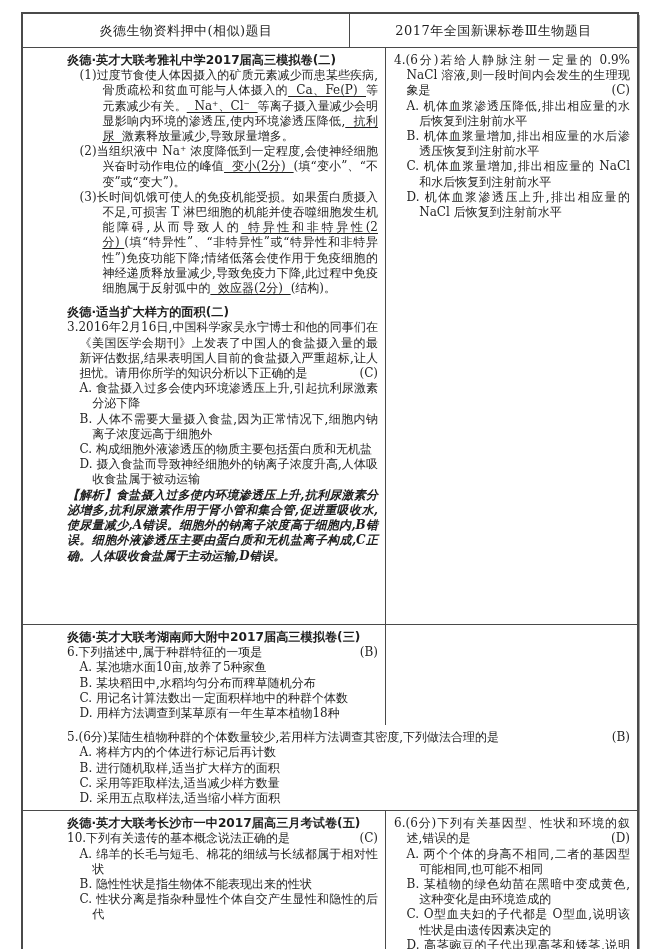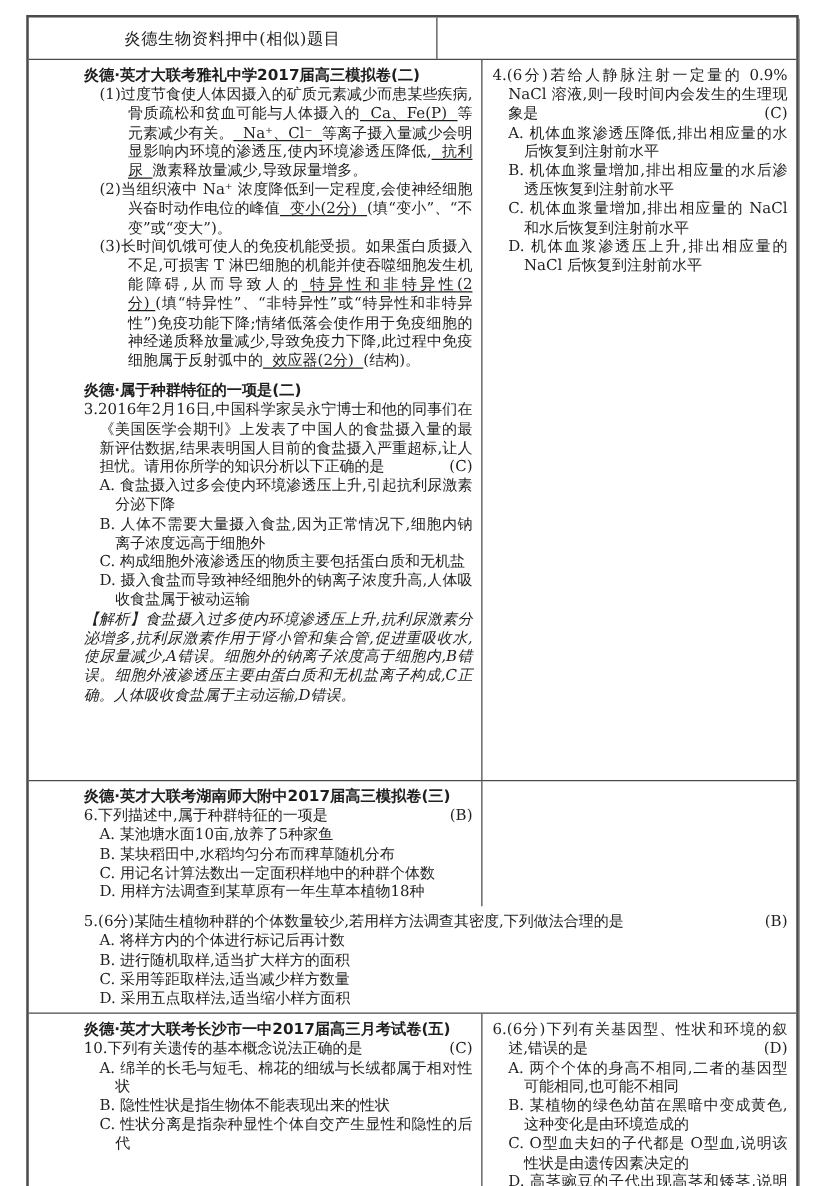--- a/index.html
+++ b/index.html
@@ -19,44 +19,45 @@
   .cell{box-sizing:border-box;padding:5px 7px 4px 8px;font-size:12px;line-height:15.2px;
     text-align:justify;overflow:hidden;}
   .cell-left{width:327px;border-right:1px solid #4a4a4a;}
   .cell-right{flex:1;}
   .b{margin:0;}
   .b-src{font-weight:700;font-family:"DejaVu Sans","Liberation Sans",sans-serif;
     font-size:12.2px;letter-spacing:0;}
   .b-num{padding-left:1.05em;text-indent:-1.05em;}
   .b-sub{padding-left:2.95em;text-indent:-1.9em;}
   .b-opt{padding-left:2.1em;text-indent:-1.05em;}
-  .b-exp{font-style:italic;}
+  .b-exp{font-style:italic;font-weight:bold;}
   .b-gap{height:9px;}
   u{text-decoration:underline;text-underline-offset:2px;}
   .ans{float:right;text-indent:0;}
   .pageno{position:absolute;left:0;right:0;top:948px;text-align:center;
     font-size:12px;color:#555;letter-spacing:3px;}
 </style>
 </head>
 <body>
 
 <div class="page">
   <div class="ctable">
     <div class="thead">
       <div class="th th-left">炎德生物资料押中(相似)题目</div>
+      <div class="th th-right">2017年全国新课标卷Ⅲ生物题目</div>
     </div>
     <div>
         <div class="trow trow-0">
           <div class="cell cell-left">
             <div class="b b-src">炎德·英才大联考雅礼中学2017届高三模拟卷(二)</div>
             <div class="b b-sub">(1)过度节食使人体因摄入的矿质元素减少而患某些疾病,骨质疏松和贫血可能与人体摄入的<u>&nbsp;&nbsp;Ca、Fe(P)&nbsp;&nbsp;</u>等元素减少有关。<u>&nbsp;&nbsp;Na⁺、Cl⁻&nbsp;&nbsp;</u>等离子摄入量减少会明显影响内环境的渗透压,使内环境渗透压降低,<u>&nbsp;&nbsp;抗利尿&nbsp;&nbsp;</u>激素释放量减少,导致尿量增多。</div>
             <div class="b b-sub">(2)当组织液中 Na⁺ 浓度降低到一定程度,会使神经细胞兴奋时动作电位的峰值<u>&nbsp;&nbsp;变小(2分)&nbsp;&nbsp;</u>(填“变小”、“不变”或“变大”)。</div>
             <div class="b b-sub">(3)长时间饥饿可使人的免疫机能受损。如果蛋白质摄入不足,可损害 T 淋巴细胞的机能并使吞噬细胞发生机能障碍,从而导致人的<u>&nbsp;特异性和非特异性(2分)&nbsp;</u>(填“特异性”、“非特异性”或“特异性和非特异性”)免疫功能下降;情绪低落会使作用于免疫细胞的神经递质释放量减少,导致免疫力下降,此过程中免疫细胞属于反射弧中的<u>&nbsp;&nbsp;效应器(2分)&nbsp;&nbsp;</u>(结构)。</div>
             <div class="b b-gap"></div>
-            <div class="b b-src">炎德·属于种群特征的一项是(二)</div>
+            <div class="b b-src">炎德·适当扩大样方的面积(二)</div>
             <div class="b b-num">3.2016年2月16日,中国科学家吴永宁博士和他的同事们在《美国医学会期刊》上发表了中国人的食盐摄入量的最新评估数据,结果表明国人目前的食盐摄入严重超标,让人担忧。请用你所学的知识分析以下正确的是<span class="ans">(C)</span></div>
             <div class="b b-opt">A. 食盐摄入过多会使内环境渗透压上升,引起抗利尿激素分泌下降</div>
             <div class="b b-opt">B. 人体不需要大量摄入食盐,因为正常情况下,细胞内钠离子浓度远高于细胞外</div>
             <div class="b b-opt">C. 构成细胞外液渗透压的物质主要包括蛋白质和无机盐</div>
             <div class="b b-opt">D. 摄入食盐而导致神经细胞外的钠离子浓度升高,人体吸收食盐属于被动运输</div>
             <div class="b b-exp">【解析】食盐摄入过多使内环境渗透压上升,抗利尿激素分泌增多,抗利尿激素作用于肾小管和集合管,促进重吸收水,使尿量减少,A错误。细胞外的钠离子浓度高于细胞内,B错误。细胞外液渗透压主要由蛋白质和无机盐离子构成,C正确。人体吸收食盐属于主动运输,D错误。</div>
           </div>
           <div class="cell cell-right">
             <div class="b b-num">4.(6分)若给人静脉注射一定量的 0.9% NaCl 溶液,则一段时间内会发生的生理现象是<span class="ans">(C)</span></div>
             <div class="b b-opt">A. 机体血浆渗透压降低,排出相应量的水后恢复到注射前水平</div>

